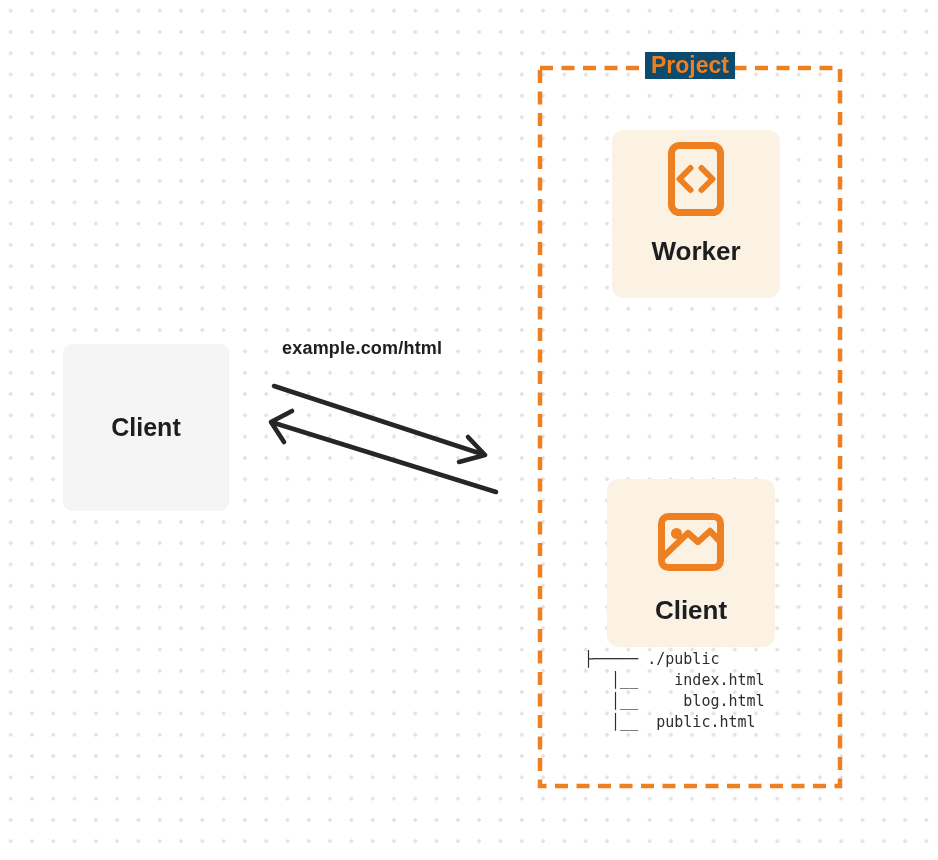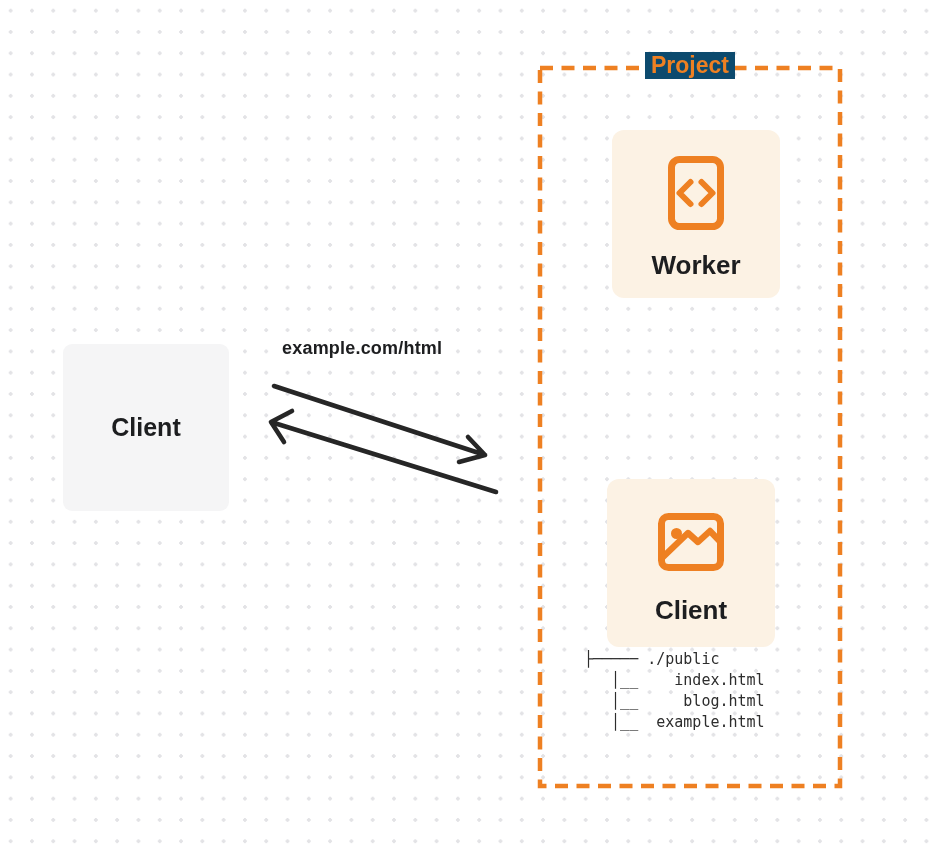--- a/index.html
+++ b/index.html
@@ -78,21 +78,21 @@
     position: absolute;
     width: 168px;
     height: 168px;
     box-sizing: border-box;
     background: var(--card-bg, #fcf2e4);
     border-radius: 12px;
     display: flex;
     flex-direction: column;
     align-items: center;
   }
-  .worker-card { left: 612px; top: 130px; padding-top: 25px; }
+  .worker-card { left: 612px; top: 130px; padding-top: 11px; }
   .assets-card { left: 607px; top: 479px; padding-top: 33px; }
   .card svg { display: block; }
   .icon-stroke {
     fill: none;
     stroke: var(--orange, #ee8022);
   }
   .icon-fill {
     fill: var(--orange, #ee8022);
     stroke: none;
   }
@@ -155,13 +155,13 @@
     <rect class="icon-stroke" x="4.5" y="4.5" width="59" height="51" rx="7" stroke-width="7"></rect>
     <circle class="icon-fill" cx="19.5" cy="21.5" r="5.5"></circle>
     <polyline class="icon-stroke" points="6,45 31,21 41,30 53,19 63.5,30" stroke-width="6.4" stroke-linecap="round" stroke-linejoin="round"></polyline>
   </svg>
   <div class="card-label">Client</div>
 </div>
 
 <pre class="file-tree">├───── ./public
    │__    index.html
    │__     blog.html
-   │__  example.html</pre>
+   │__  public.html</pre>
 
 </body></html>

